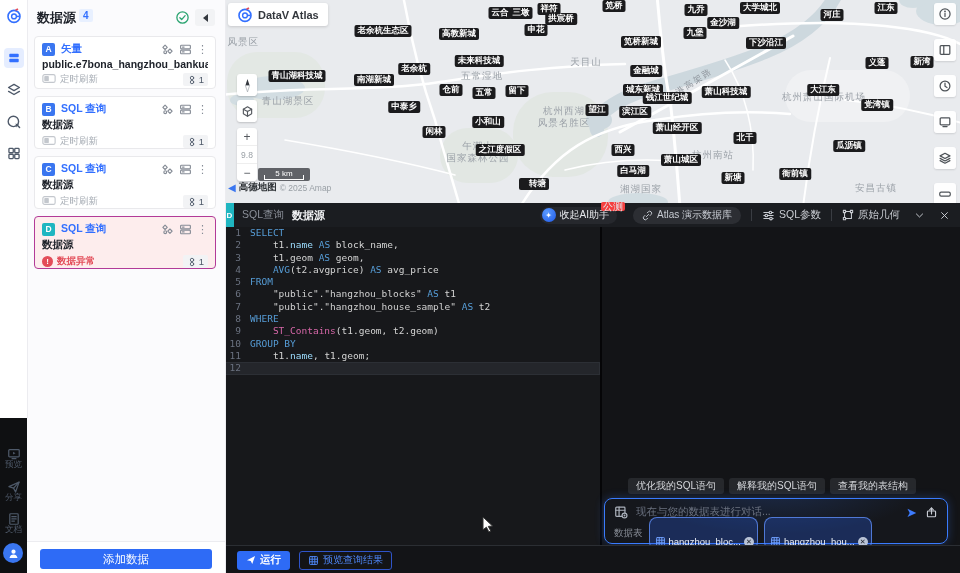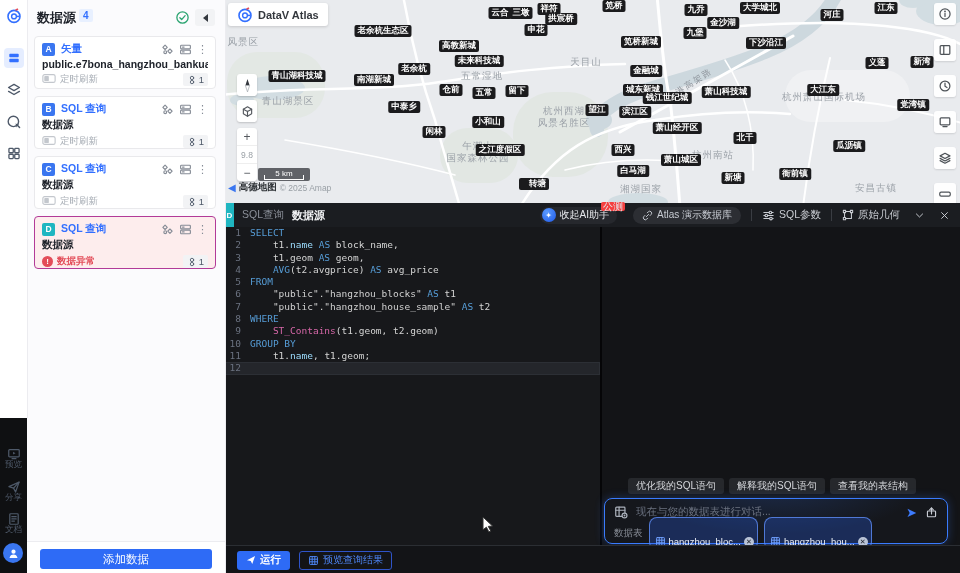--- a/index.html
+++ b/index.html
@@ -140,21 +140,21 @@
         <path d="M60,140 C120,150 180,162 230,175" stroke-width="1.5"></path>
       </g>
     </svg>
     <div id="maplabels">
         <div class="mp" style="left: 275px; top: 13px;">云合</div>
         <div class="mp" style="left: 296px; top: 13px;">三墩</div>
         <div class="mp" style="left: 324px; top: 9px;">祥符</div>
         <div class="mp" style="left: 336px; top: 19px;">拱宸桥</div>
         <div class="mp" style="left: 311px; top: 30px;">申花</div>
         <div class="mp" style="left: 158px; top: 31px;">老余杭生态区</div>
-        <div class="mp" style="left: 234px; top: 34px; margin-top: 12px;">高教新城</div>
+        <div class="mp" style="left: 234px; top: 34px;">高教新城</div>
         <div class="mp" style="left: 254px; top: 61px;">未来科技城</div>
         <div class="mp" style="left: 189px; top: 69px;">老余杭</div>
         <div class="mp" style="left: 72px; top: 76px;">青山湖科技城</div>
         <div class="mp" style="left: 149px; top: 80px;">南湖新城</div>
         <div class="mp" style="left: 226px; top: 90px;">仓前</div>
         <div class="mp" style="left: 259px; top: 93px;">五常</div>
         <div class="mp" style="left: 292px; top: 91px;">留下</div>
         <div class="mp" style="left: 179px; top: 107px;">中泰乡</div>
         <div class="mp" style="left: 263px; top: 122px;">小和山</div>
         <div class="mp" style="left: 209px; top: 132px;">闲林</div>
@@ -170,21 +170,21 @@
         <div class="mp" style="left: 416px; top: 42px;">笕桥新城</div>
         <div class="mp" style="left: 541px; top: 43px;">下沙沿江</div>
         <div class="mp" style="left: 652px; top: 63px;">义蓬</div>
         <div class="mp" style="left: 697px; top: 62px;">新湾</div>
         <div class="mp" style="left: 421px; top: 71px;">金融城</div>
         <div class="mp" style="left: 372px; top: 110px;">望江</div>
         <div class="mp" style="left: 418px; top: 90px;">城东新城</div>
         <div class="mp" style="left: 501px; top: 92px;">萧山科技城</div>
         <div class="mp" style="left: 442px; top: 98px;">钱江世纪城</div>
         <div class="mp" style="left: 598px; top: 90px;">大江东</div>
-        <div class="mp" style="left: 688px; top: 105px;">党湾镇</div>
+        <div class="mp" style="left: 652px; top: 105px;">党湾镇</div>
         <div class="mp" style="left: 410px; top: 112px;">滨江区</div>
         <div class="mp" style="left: 452px; top: 128px;">萧山经开区</div>
         <div class="mp" style="left: 520px; top: 138px;">北干</div>
         <div class="mp" style="left: 398px; top: 150px;">西兴</div>
         <div class="mp" style="left: 456px; top: 160px;">萧山城区</div>
         <div class="mp" style="left: 624px; top: 146px;">瓜沥镇</div>
         <div class="mp" style="left: 508px; top: 178px;">新塘</div>
         <div class="mp" style="left: 570px; top: 174px;">衙前镇</div>
         <div class="mp" style="left: 408px; top: 171px;">白马湖</div>
         <div class="mg" style="left: 13px; top: 42px;">山风景区</div>

